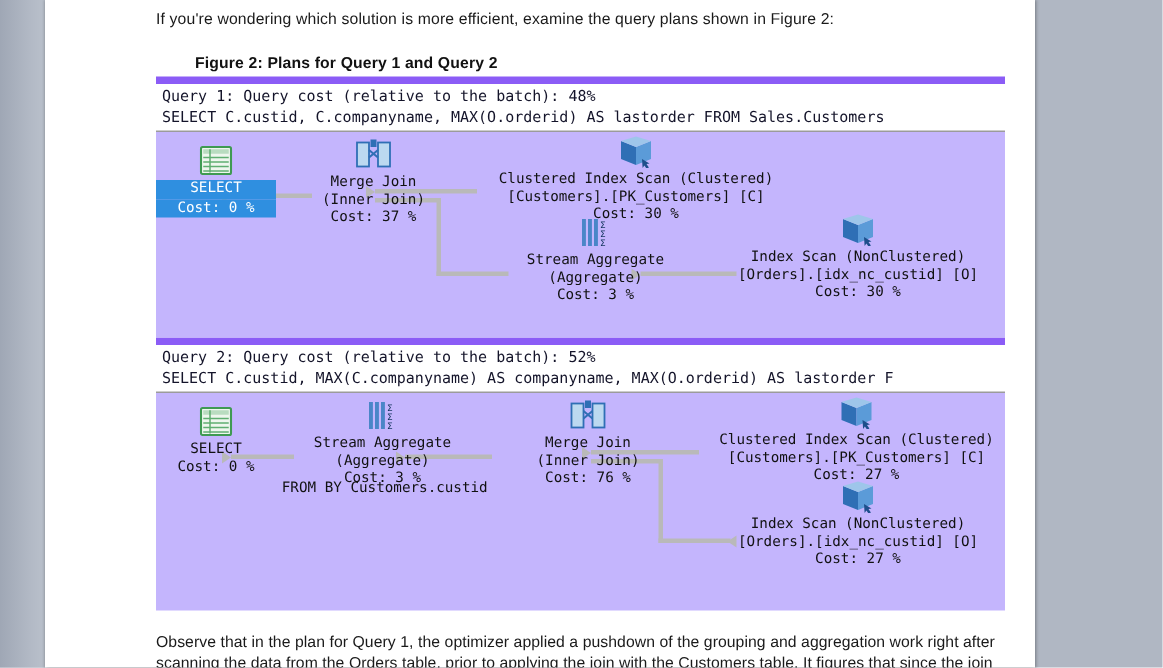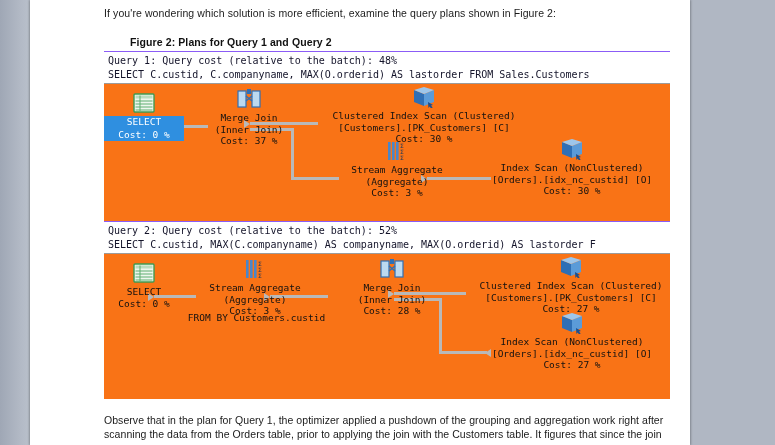--- a/index.html
+++ b/index.html
@@ -48,34 +48,34 @@
     color: #111;
     margin-top: 16px;
     letter-spacing: .1px;
     padding-left: 26px;
   }
   .plan-box {
     margin-top: 3px;
     width: 566px;
   }
   .qheader {
-    border-top: 1px solid #8b5cf6;
+    border-top: 5px solid #8b5cf6;
     border-bottom: 1px solid #9b9b9b;
     padding: 2px 0 2px 4px;
     font-family: "DejaVu Sans Mono", monospace;
     font-size: 10px;
     line-height: 13.5px;
     color: #14142a;
     white-space: nowrap;
     overflow: hidden;
   }
   .plan-canvas {
     position: relative;
     width: 566px;
-    background: #f97316;
+    background: #c4b5fd;
   }
   .plan1 { height: 137px; }
   .plan2 { height: 145px; }
 
   .node {
     position: absolute;
     text-align: center;
     font-family: "DejaVu Sans Mono", monospace;
     font-size: 9.5px;
     line-height: 11.5px;
@@ -306,21 +306,21 @@
             <span class="icon-wrap">
               <svg width="26" height="22" viewBox="0 0 26 22">
                 <rect x="2" y="3" width="8" height="16" fill="#bcd9f0" stroke="#2f6fb5" stroke-width="1.2"></rect>
                 <rect x="16" y="3" width="8" height="16" fill="#bcd9f0" stroke="#2f6fb5" stroke-width="1.2"></rect>
                 <path d="M10 8 L16 13 M16 8 L10 13" stroke="#2f6fb5" stroke-width="1.4" fill="none"></path>
                 <rect x="11" y="1" width="4" height="5" fill="#2f6fb5"></rect>
               </svg>
             </span>
             <span class="lbl">Merge Join</span>
             <span class="lbl">(Inner Join)</span>
-            <span class="lbl">Cost: 28 %</span>
+            <span class="lbl">Cost: 76 %</span>
           </div>
 
           <div class="node" style="left:352px; top:2px; width:230px;">
             <span class="icon-wrap">
               <svg width="26" height="22" viewBox="0 0 26 22">
                 <path d="M3 4 L3 16 L13 20 L13 8 Z" fill="#2f6fb5"></path>
                 <path d="M13 8 L13 20 L23 16 L23 4 Z" fill="#5b9bd8"></path>
                 <path d="M3 4 L13 1 L23 4 L13 8 Z" fill="#9ec6ea"></path>
                 <path d="M17 16 l5 3 -2 .4 1.6 2.2 -1.4 1 -1.6 -2.2 -1.2 1.6z" fill="#1e4f8c"></path>
               </svg>

